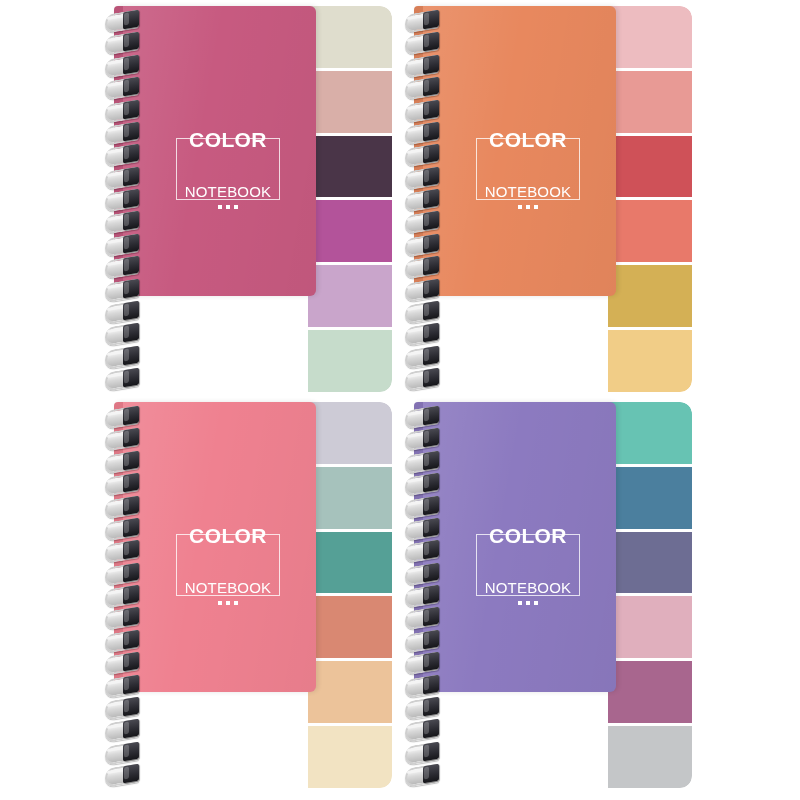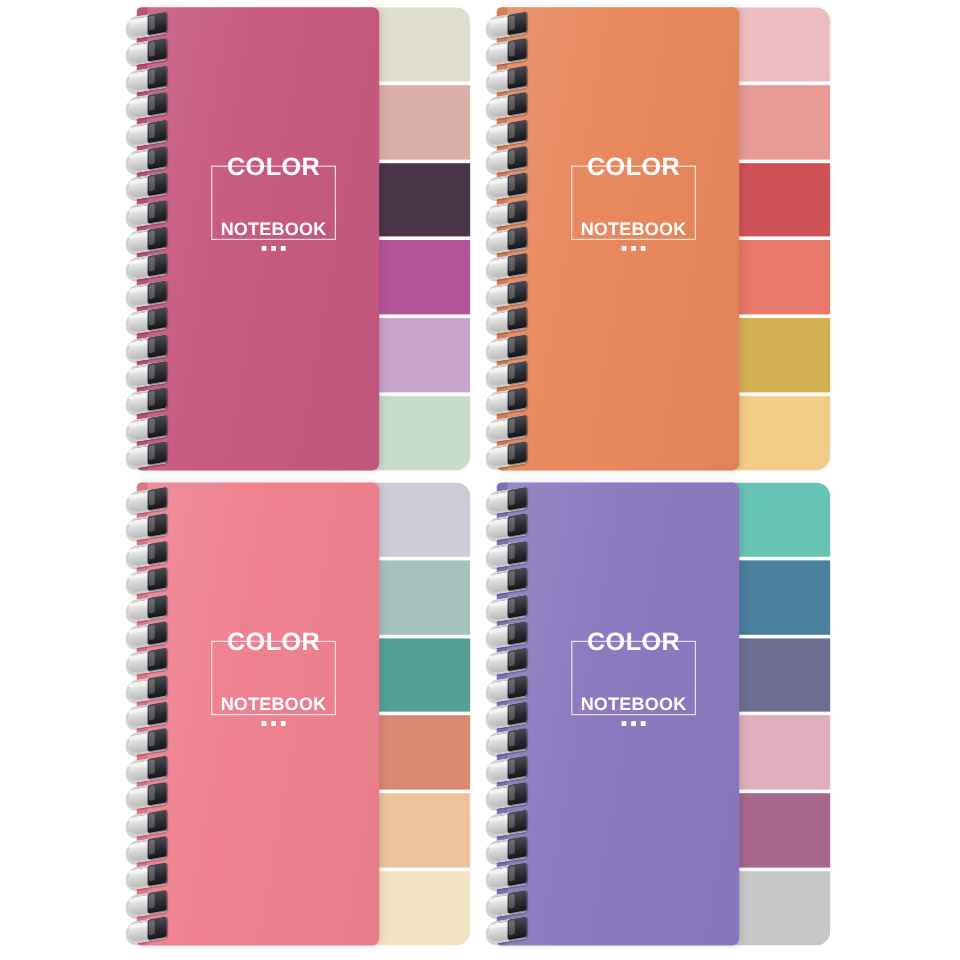--- a/index.html
+++ b/index.html
@@ -52,21 +52,21 @@
   }
   .swatch:first-child { border-top-right-radius: 12px; }
   .swatch:last-child  { border-bottom-right-radius: 12px; }
 
   
   .cover {
     position: absolute;
     left: 10px;
     top: 0;
     width: 202px;
-    height: 386px;
+    height: 290px;
     border-radius: 4px 6px 6px 4px;
     box-shadow: 2px 0 5px rgba(0,0,0,0.10);
   }
   
   .cover::before {
     content: "";
     position: absolute;
     left: 0; top: 0; bottom: 0;
     width: 9px;
     background: rgba(0,0,0,0.07);
@@ -100,21 +100,21 @@
   .label-color {
     color: #ffffff;
     font-weight: bold;
     font-size: 21px;
     letter-spacing: 0.4px;
     line-height: 1;
     margin-bottom: 2px;
   }
   .label-notebook {
     color: #ffffff;
-    font-weight: bold;
+    font-weight: normal;
     font-size: 15px;
     letter-spacing: 0.2px;
     line-height: 1;
     margin-top: 32px;
   }
   .label-dots {
     margin-top: 6px;
     display: flex;
     gap: 4px;
   }

